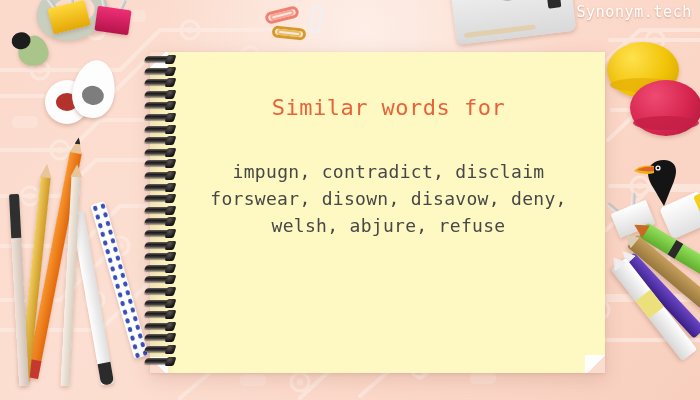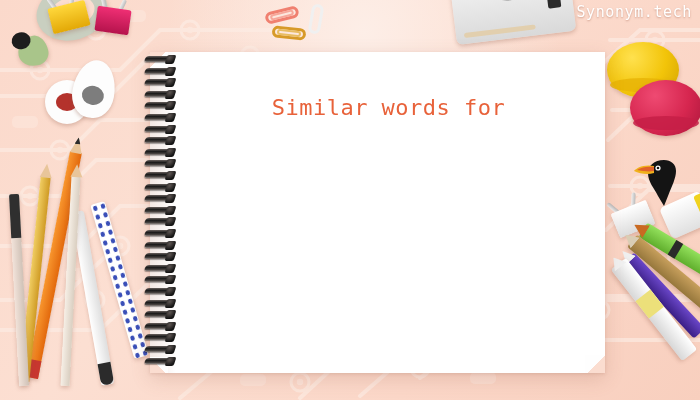--- a/index.html
+++ b/index.html
@@ -16,21 +16,21 @@
     background:
       radial-gradient(circle at 52% 8%, #fdeee7 0%, rgba(253,238,231,0) 38%),
       linear-gradient(128deg, #fbd9cb 0%, #fcdfd2 35%, #fbd7c8 70%, #f8cfbe 100%);
   }
   .circuit { position:absolute; inset:0; opacity:.62; }
   .circuit svg { width:100%; height:100%; display:block; }
 
   
   .notebook { position:absolute; left:150px; top:52px; width:455px; height:321px; }
   .page {
-    position:absolute; inset:0; background:#ffffff;
+    position:absolute; inset:0; background:#fef9c3;
     box-shadow: 0 6px 18px rgba(150,90,70,.20), 0 1px 3px rgba(150,90,70,.18);
   }
   .page-corner-tl { position:absolute; left:0; top:0; width:18px; height:16px;
     background:linear-gradient(135deg,#fbddd0 0 46%, #fefefe 46%); }
   .page-corner-bl { position:absolute; left:0; bottom:0; width:18px; height:16px;
     background:linear-gradient(45deg,#fbddd0 0 46%, #fefefe 46%); }
   .page-corner-br { position:absolute; right:0; bottom:0; width:20px; height:18px;
     background:linear-gradient(-45deg,#fbddd0 0 46%, #fefefe 46%); }
   .page-shade { position:absolute; left:0; top:0; bottom:0; width:26px;
     background:linear-gradient(90deg, rgba(190,140,120,.20), rgba(190,140,120,0)); }
@@ -300,20 +300,25 @@
 
   <div class="notebook">
     <div class="page">
       <div class="page-shade"></div>
       <div class="page-corner-tl"></div>
       <div class="page-corner-bl"></div>
       <div class="page-corner-br"></div>
 
       <div class="content">
         <div class="title-1">Similar words for</div>
+        <div class="words">
+          <div>impugn, contradict, disclaim</div>
+          <div>forswear, disown, disavow, deny,</div>
+          <div>welsh, abjure, refuse</div>
+        </div>
       </div>
     </div>
 
     <div class="spiral">
         <div class="coil" style="top: 0px;">
           <div class="wire"></div>
           <div class="knob"></div>
         </div>
         <div class="coil" style="top: 11.6px;">
           <div class="wire"></div>

